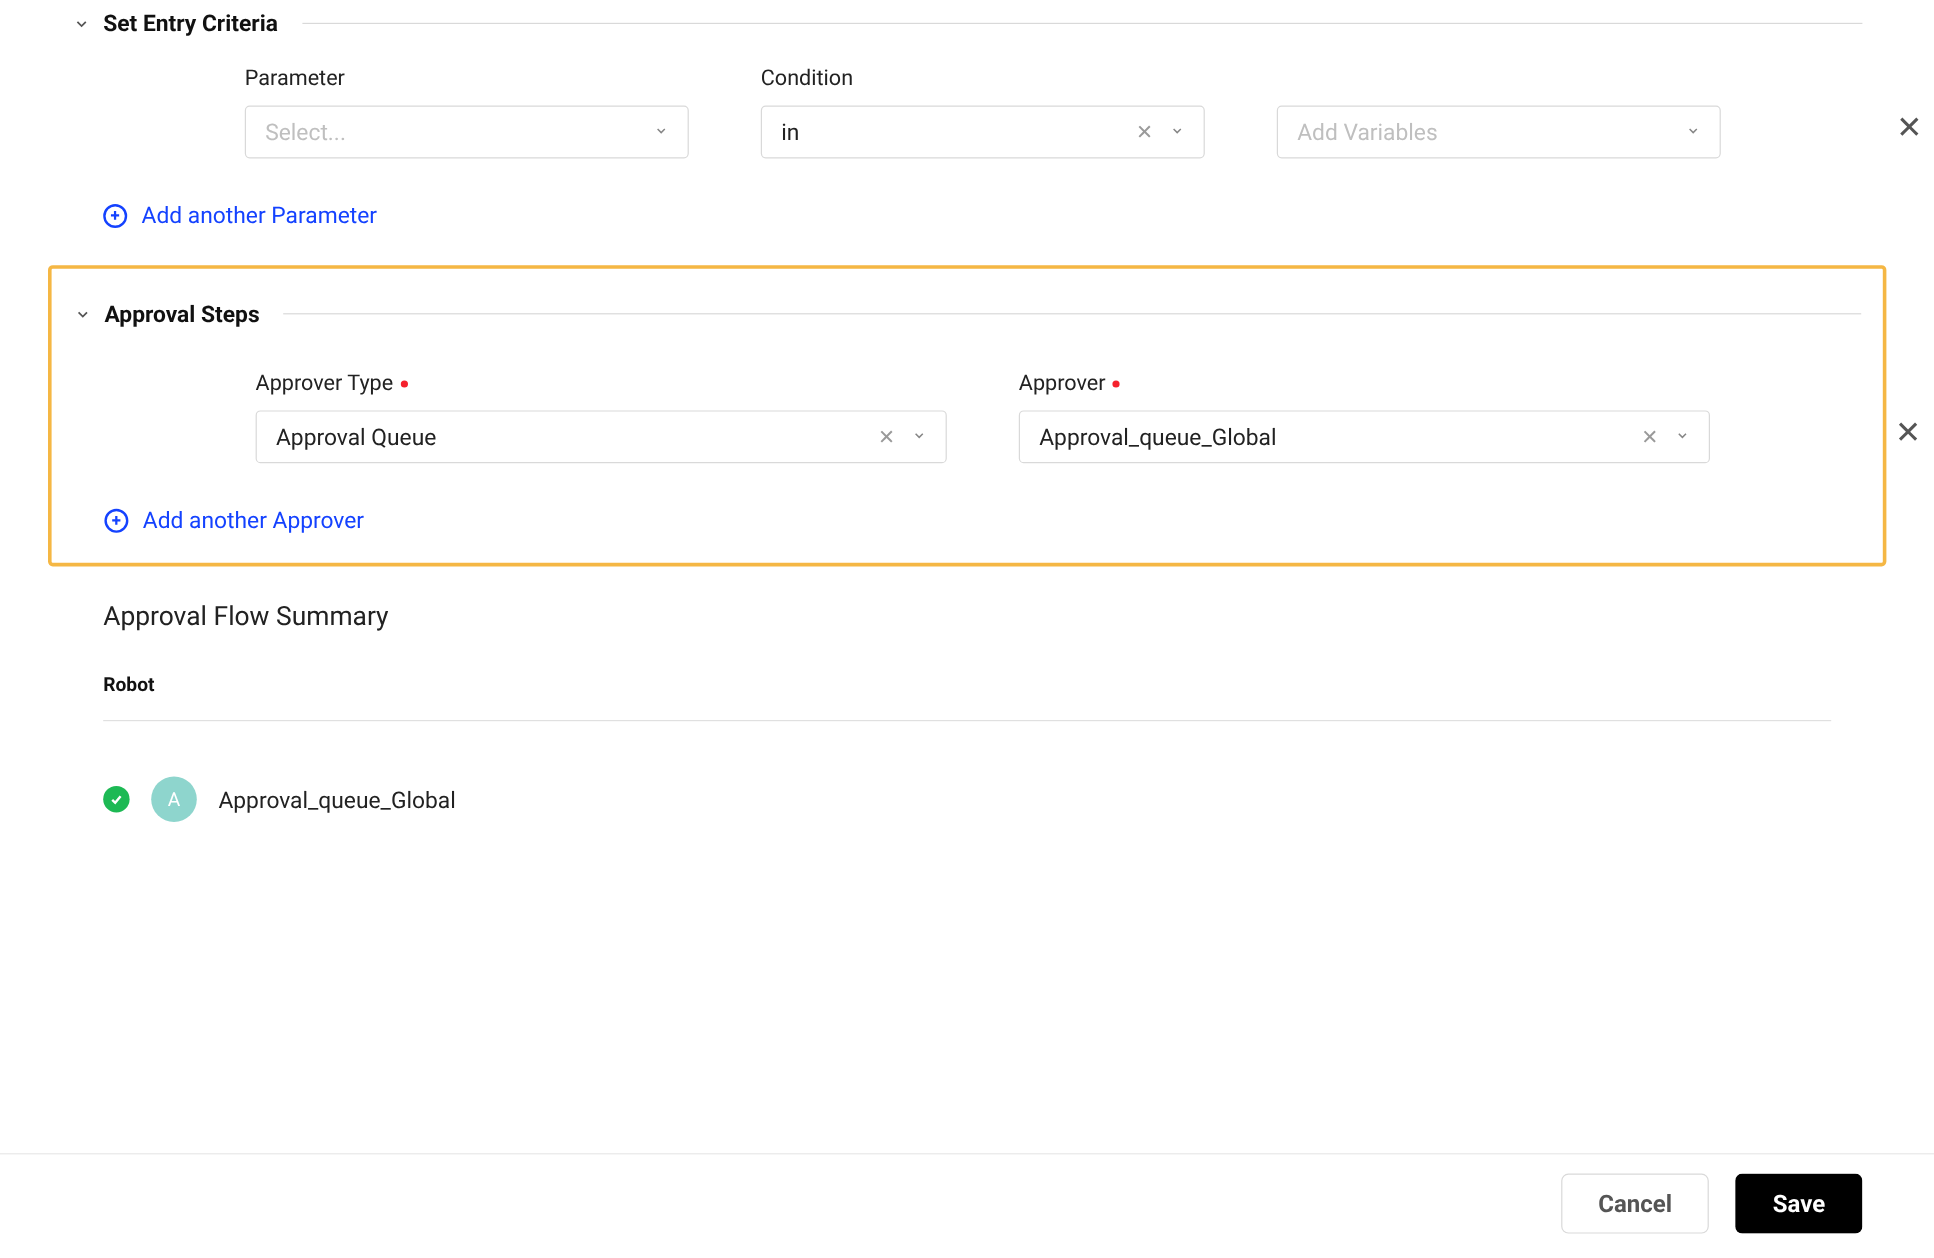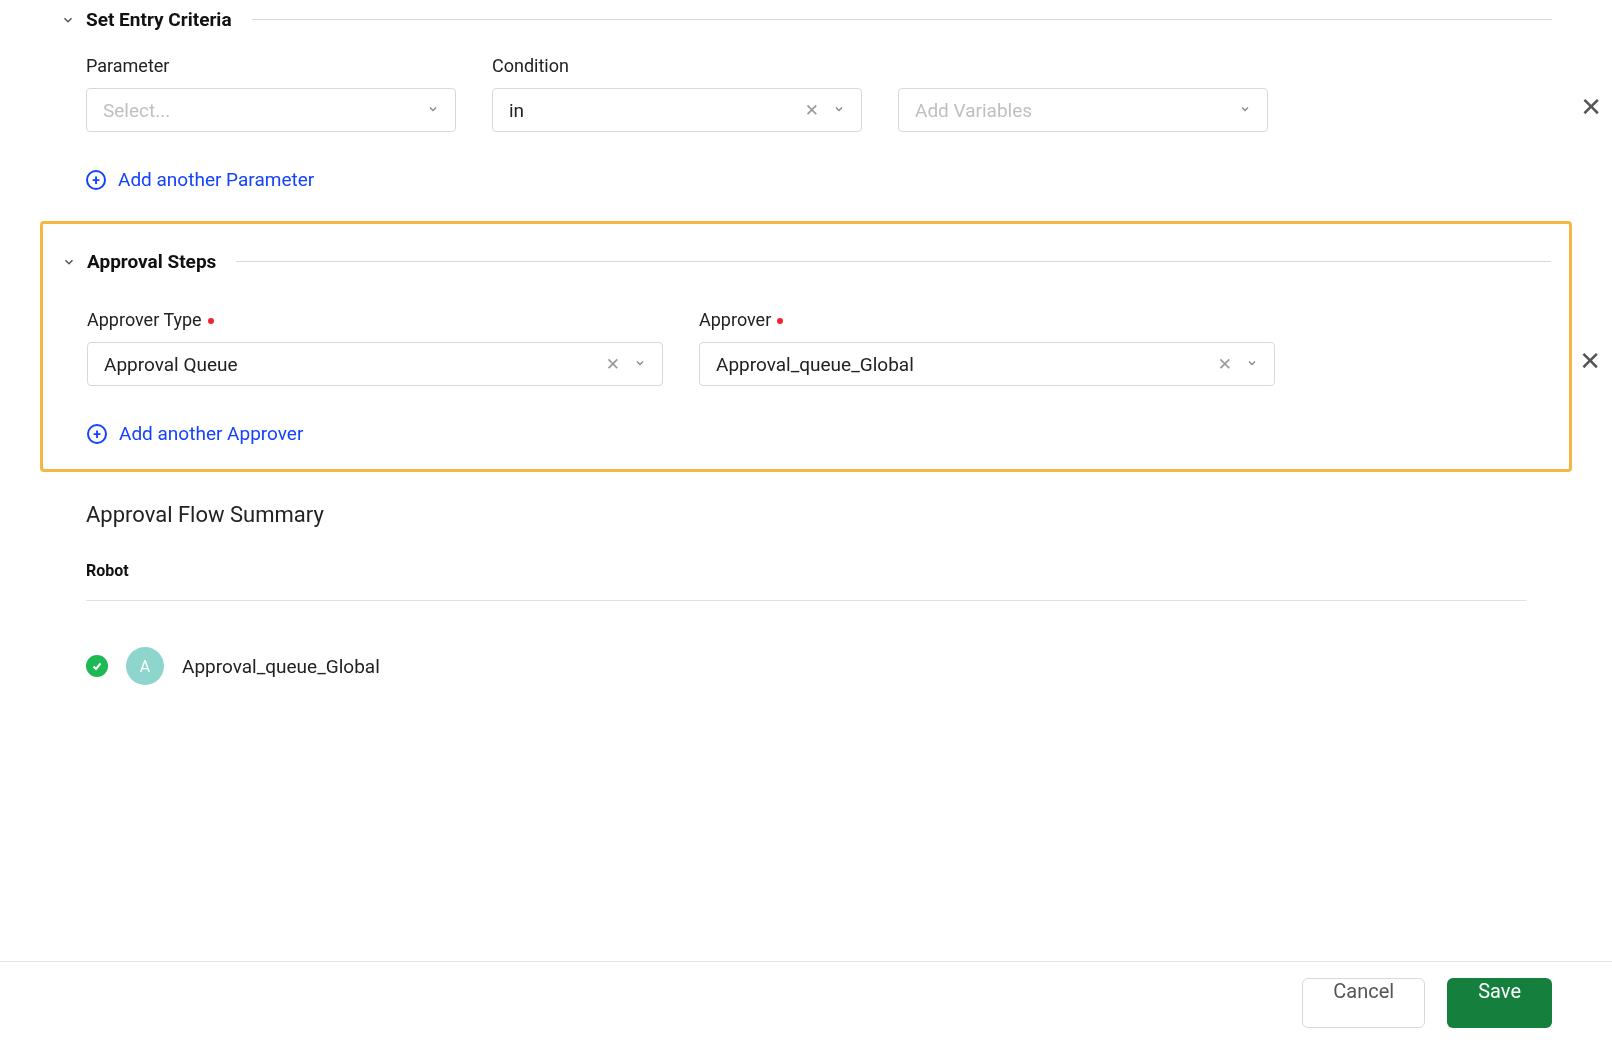--- a/index.html
+++ b/index.html
@@ -44,23 +44,24 @@
   }
   .section-header .rule {
     flex: 1;
     height: 1px;
     background: #d9d9d9;
     margin-left: 10px;
   }
   .criteria-row, .approver-row {
     display: flex;
     align-items: flex-end;
-    gap: 36px;
+    gap: 60px;
     padding-left: 26px;
     position: relative;
+    justify-content: center;
   }
   .field {
     display: flex;
     flex-direction: column;
     gap: 12px;
   }
   .label {
     font-size: 18px;
     color: #222;
   }
@@ -214,31 +215,32 @@
     gap: 22px;
     background: #fff;
   }
   .btn {
     height: 50px;
     padding: 0 30px;
     border-radius: 6px;
     font-size: 20px;
     cursor: pointer;
     display: inline-flex;
-    align-items: flex-start;
+    align-items: center;
     justify-content: center;
     border: 1px solid transparent;
+    font-weight: bold;
   }
   .btn-secondary {
     background: #fff;
     border-color: #d9d9d9;
     color: #555;
   }
   .btn-primary {
-    background: #15803d;
+    background: #000000;
     color: #fff;
   }
 </style>
 </head>
 <body>
 
 <div class="page">
 
   <div class="section">
     <div class="section-header">

